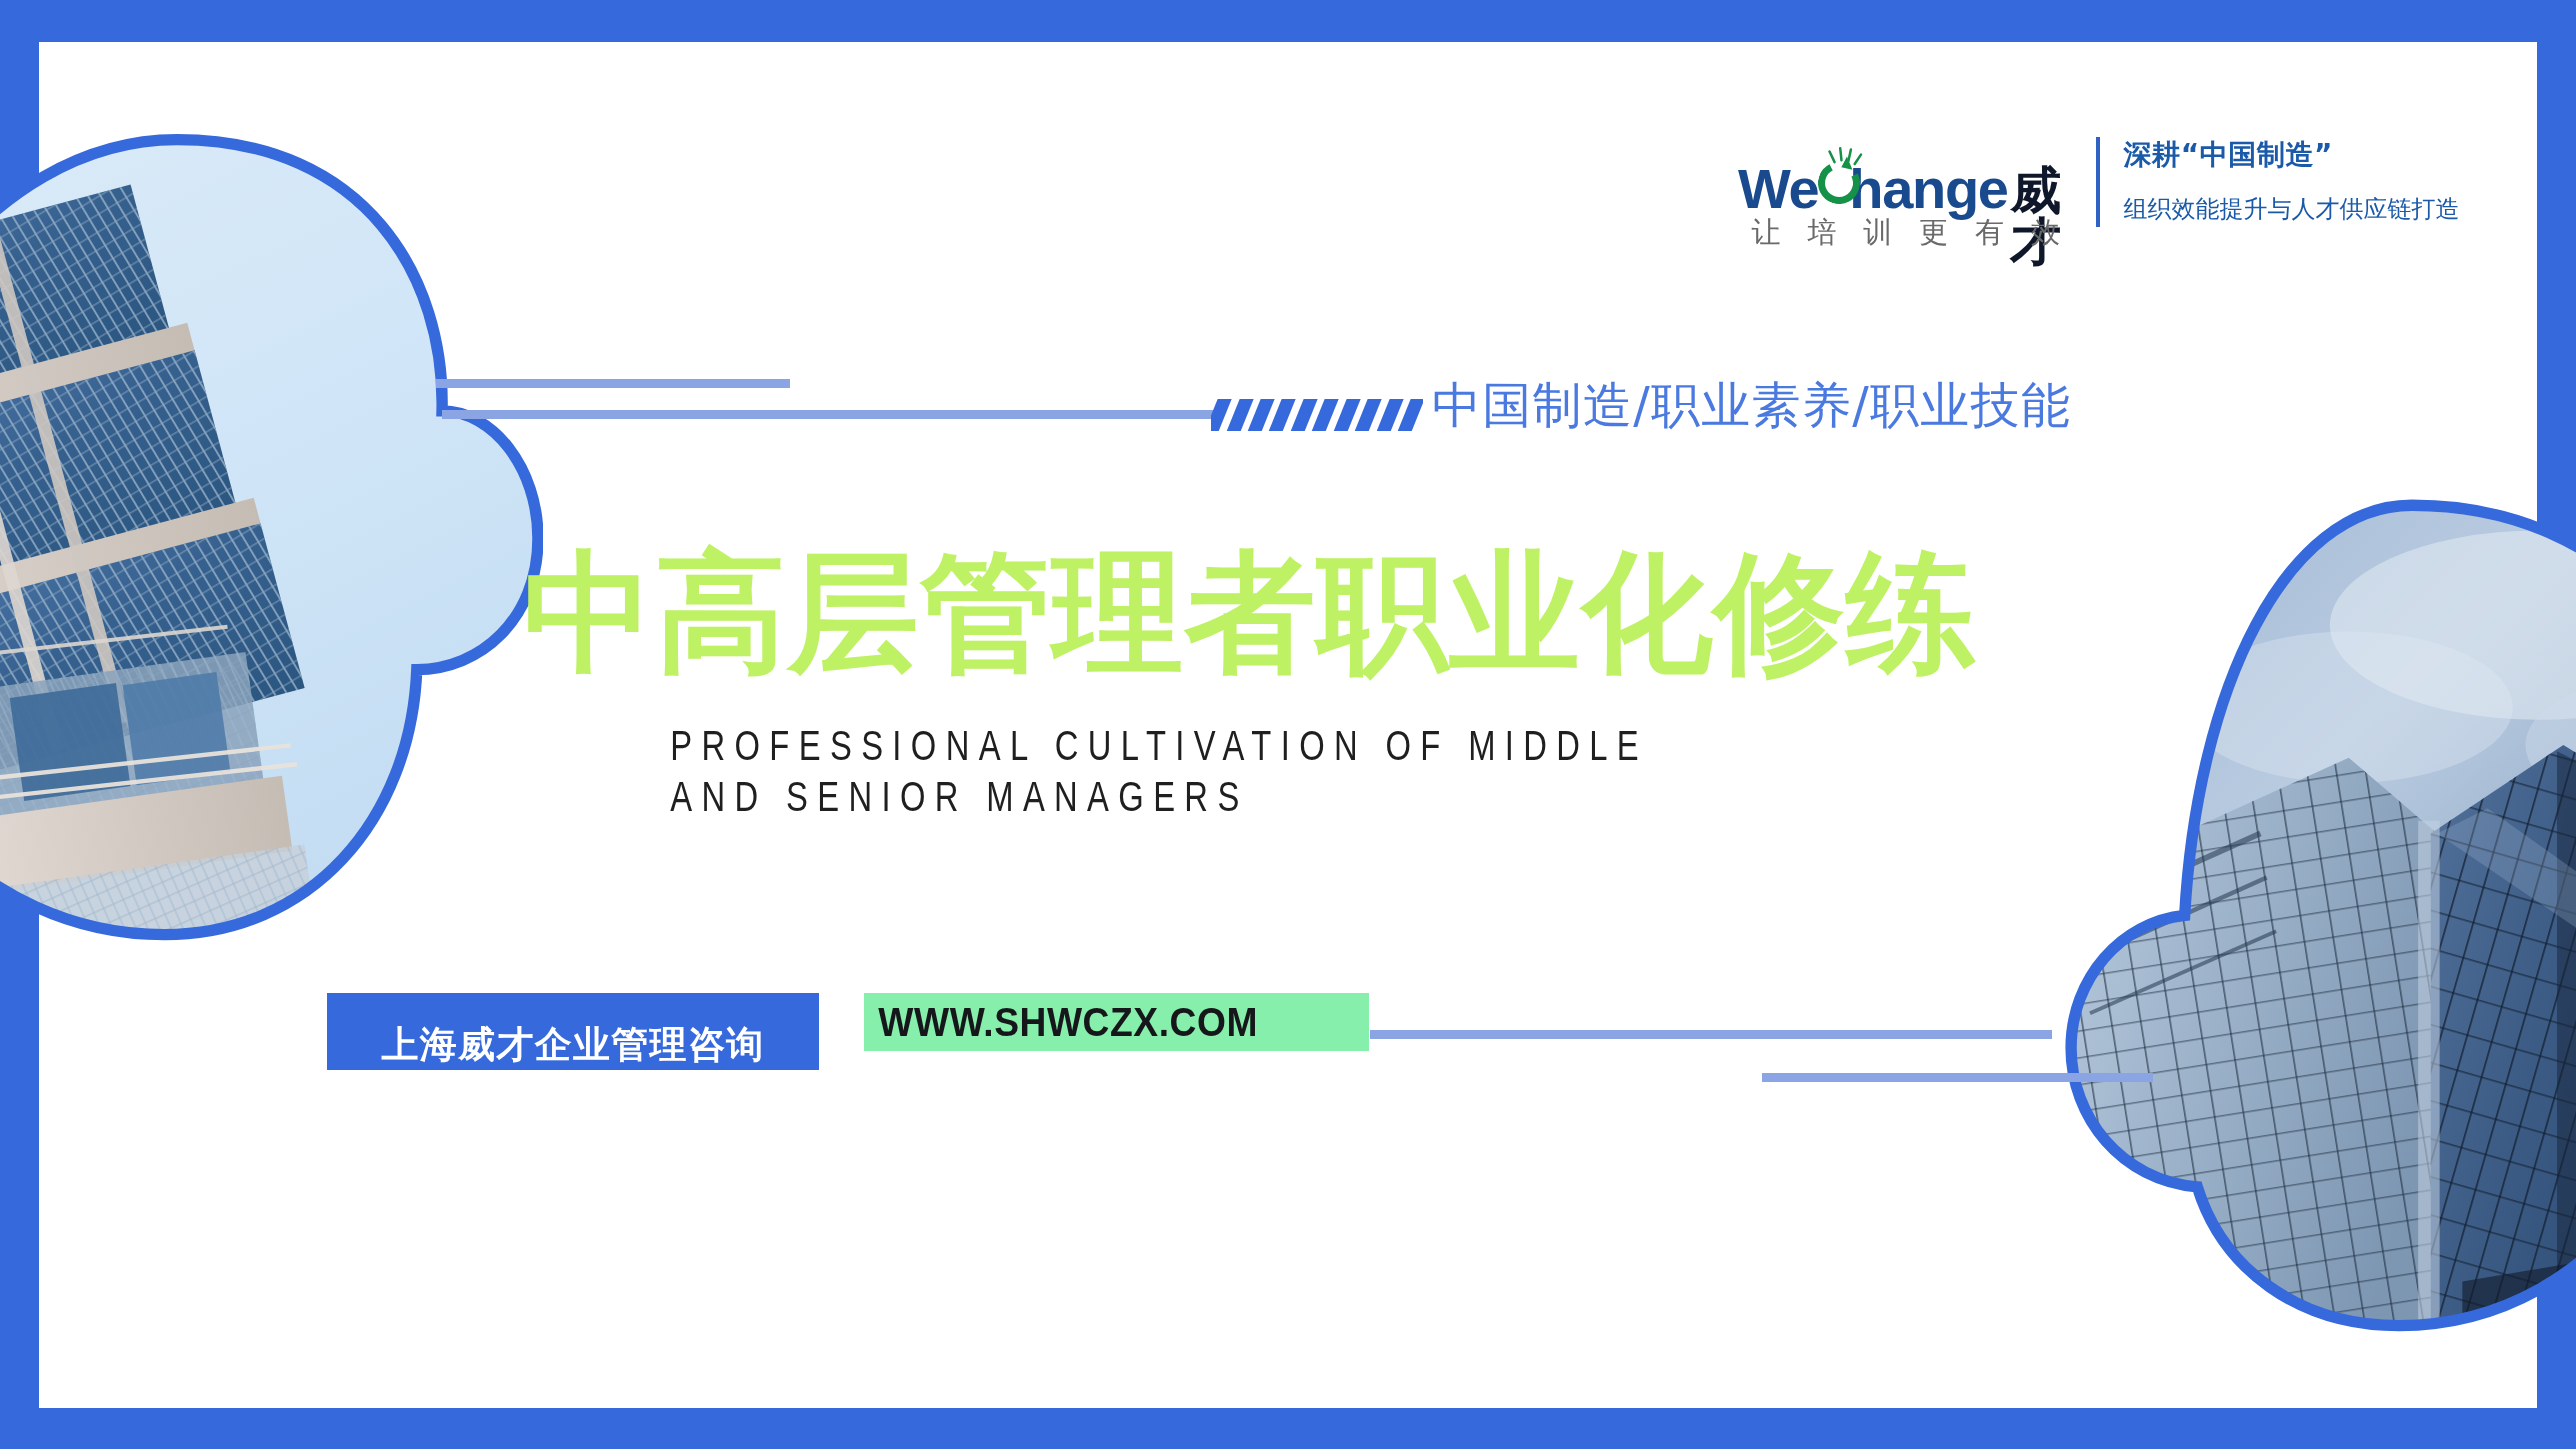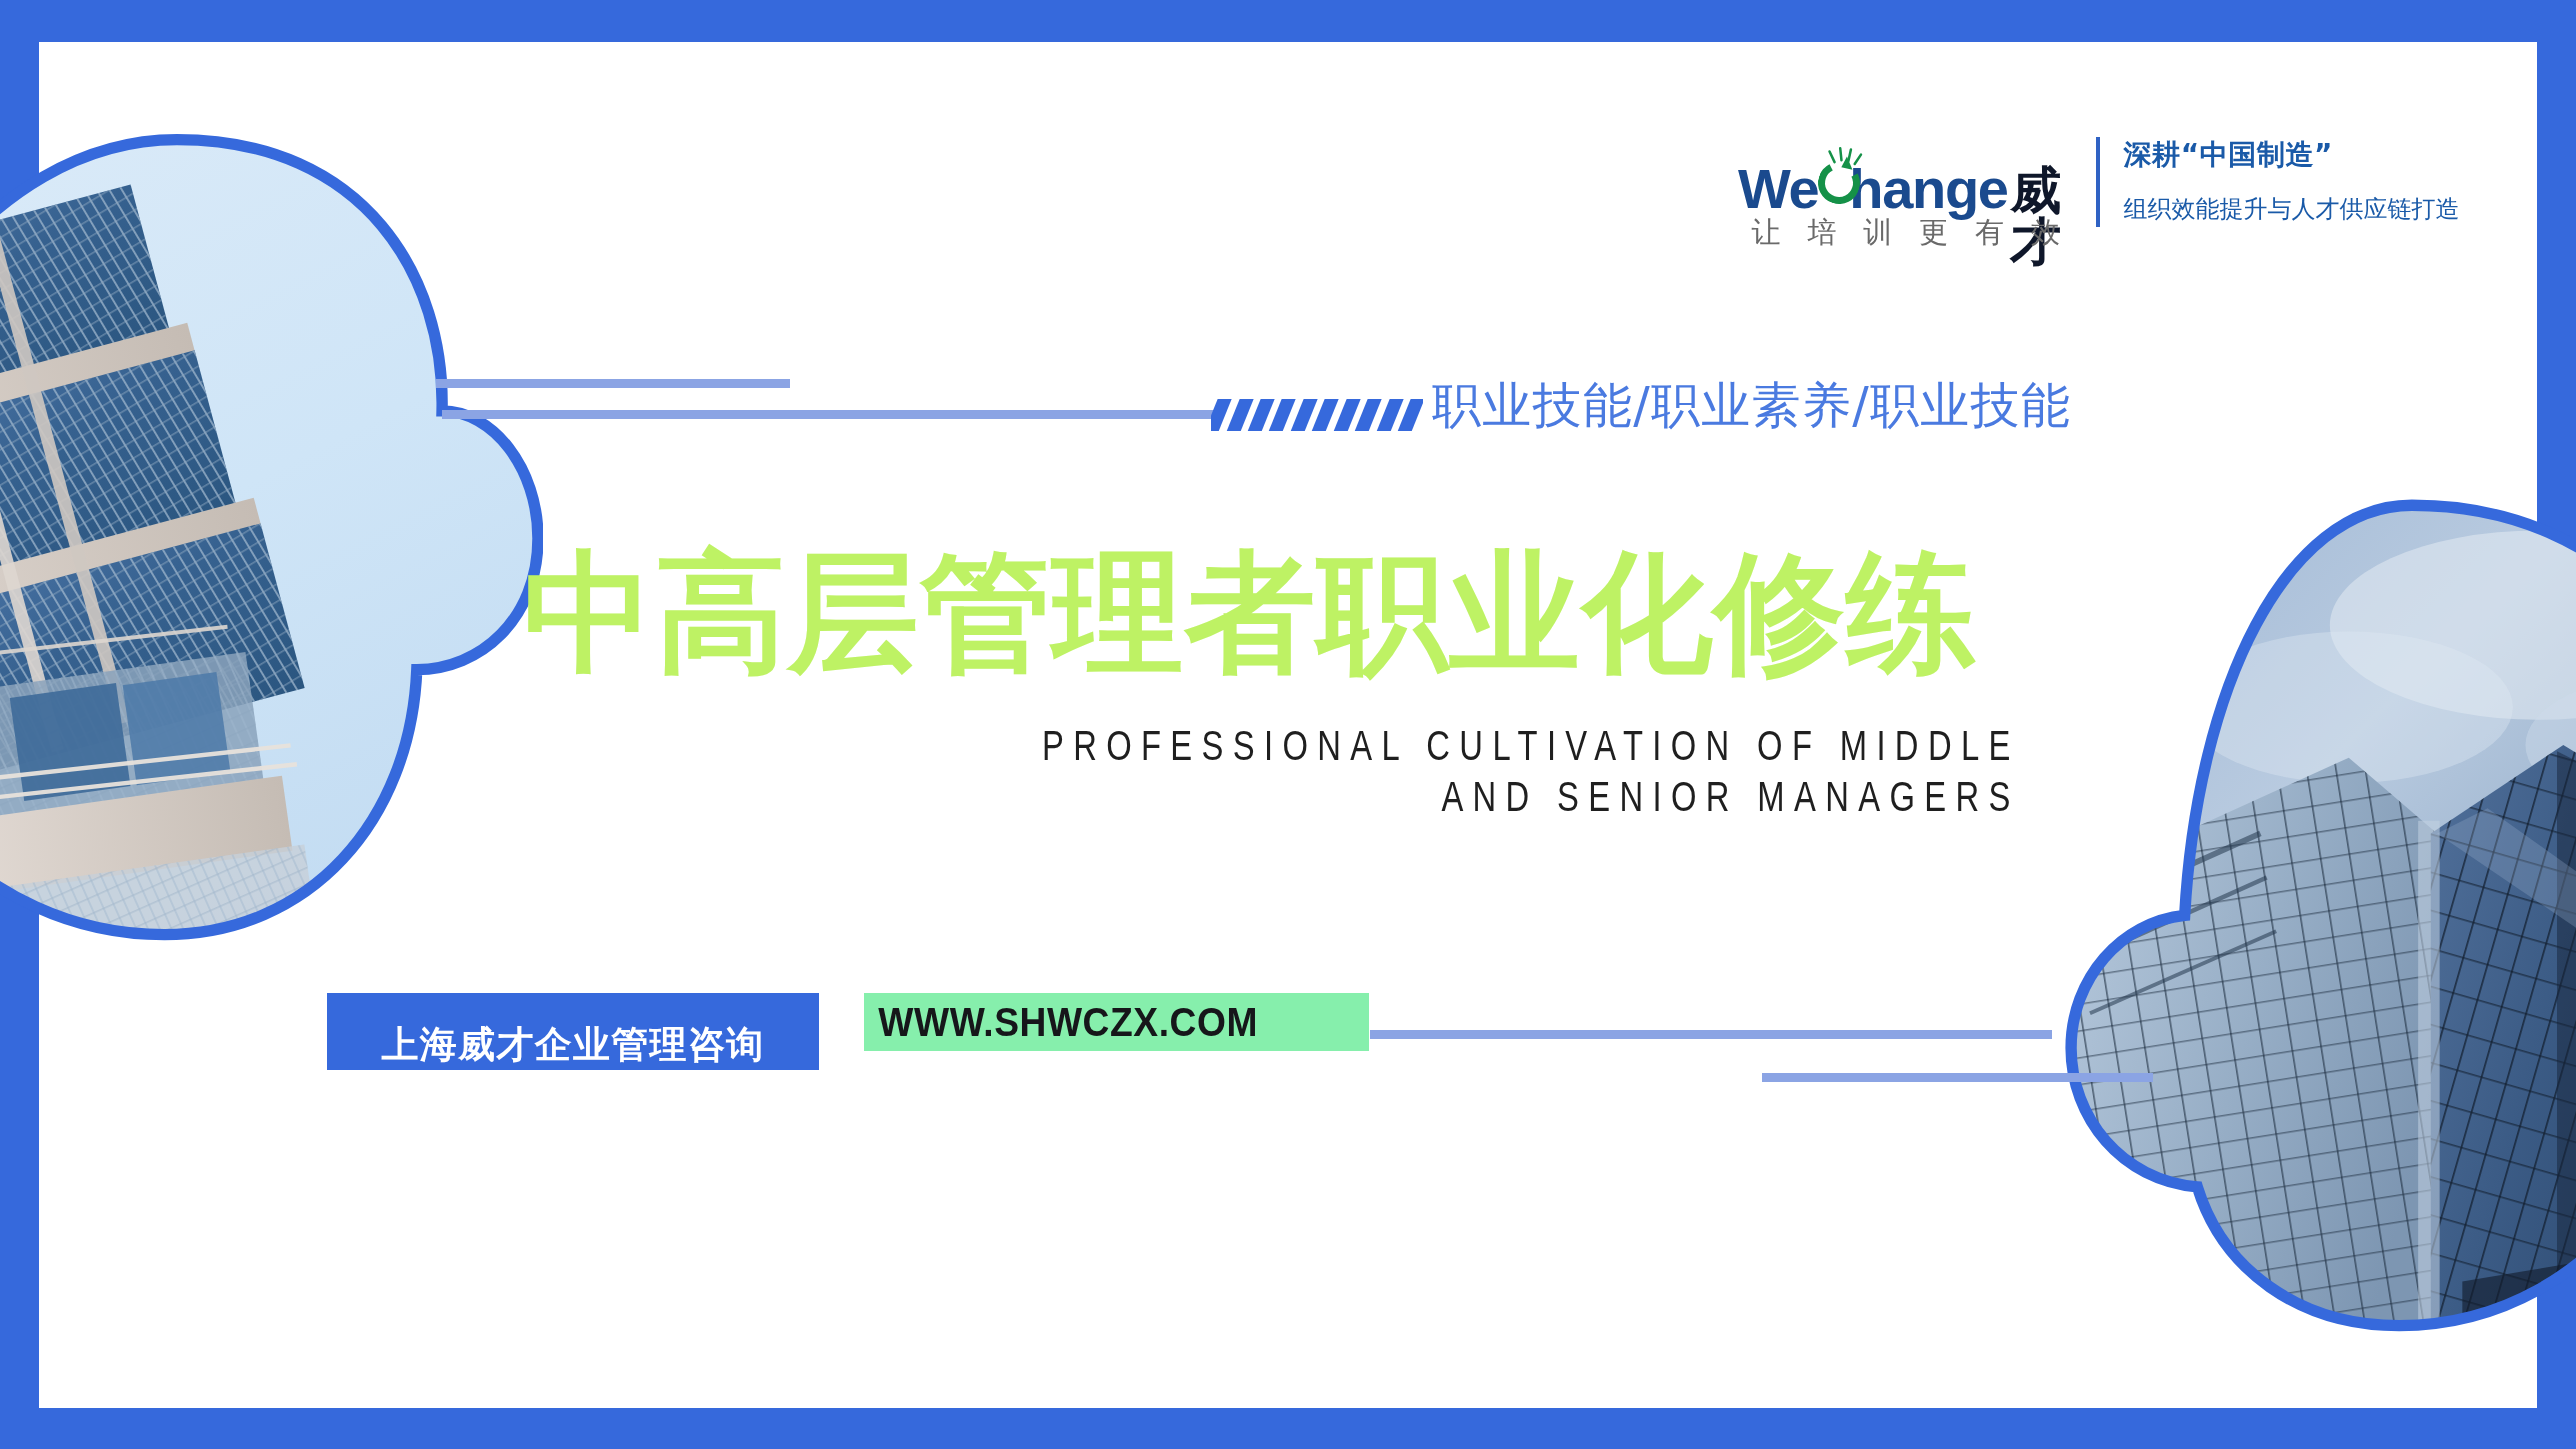--- a/index.html
+++ b/index.html
@@ -66,21 +66,21 @@
     font-weight:bold;
     color:#bef264;
     letter-spacing:1.3px;
     white-space:nowrap;
     font-family:"DejaVu Sans",sans-serif;
   }
   
   #subtitle{
     position:absolute;left:480px;top:720px;
     width:1730px;
-    text-align:right;
+    text-align:left;
     color:#1f1f1f;
   }
   #subtitle .l{
     display:block;
     font-size:42px;line-height:1.22;
     letter-spacing:12px;
     font-weight:400;
     font-family:"Liberation Sans",sans-serif;
     transform:scaleX(0.78);
     transform-origin:center;
@@ -337,21 +337,21 @@
       <div class="bar" style="left: 43px;"></div>
       <div class="bar" style="left: 64px;"></div>
       <div class="bar" style="left: 86px;"></div>
       <div class="bar" style="left: 107px;"></div>
       <div class="bar" style="left: 129px;"></div>
       <div class="bar" style="left: 150px;"></div>
       <div class="bar" style="left: 172px;"></div>
       <div class="bar" style="left: 193px;"></div>
     </div>
 
-  <div id="tagline">职业技能/职业素养/职业技能</div>
+  <div id="tagline">中国制造/职业素养/职业技能</div>
 
   <div id="main-title">中高层管理者职业化修练</div>
 
   <div id="subtitle">
     <span class="l">PROFESSIONAL CULTIVATION OF MIDDLE</span>
     <span class="l">AND SENIOR MANAGERS</span>
   </div>
 
   <div id="badge-company">
     <span>上海威才企业管理咨询</span>

